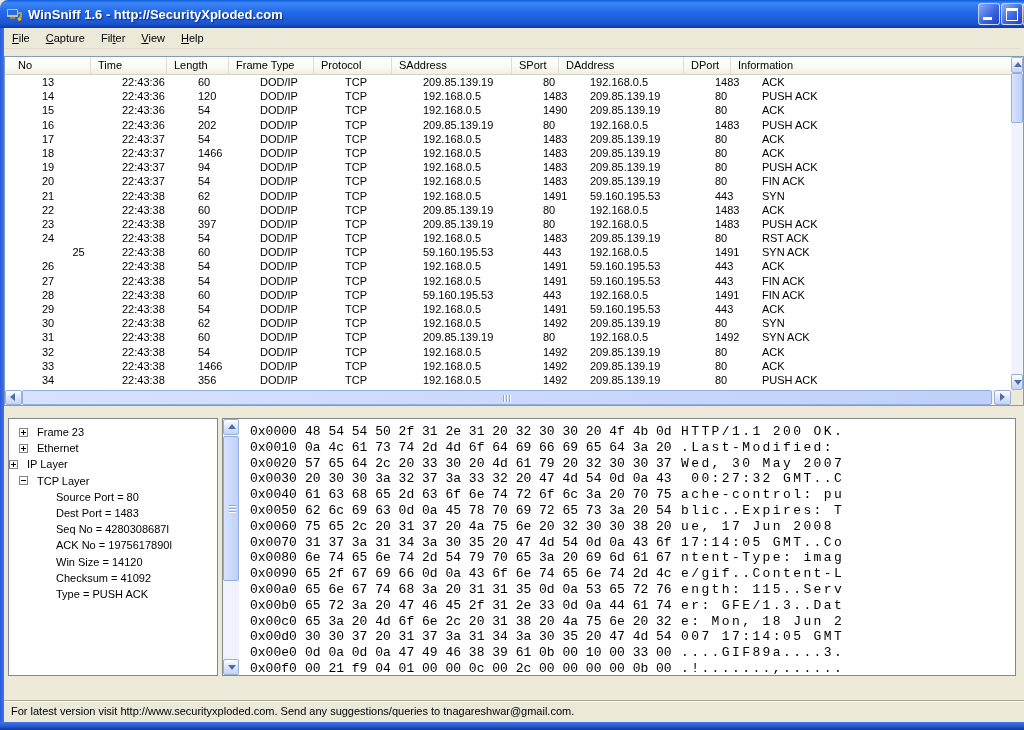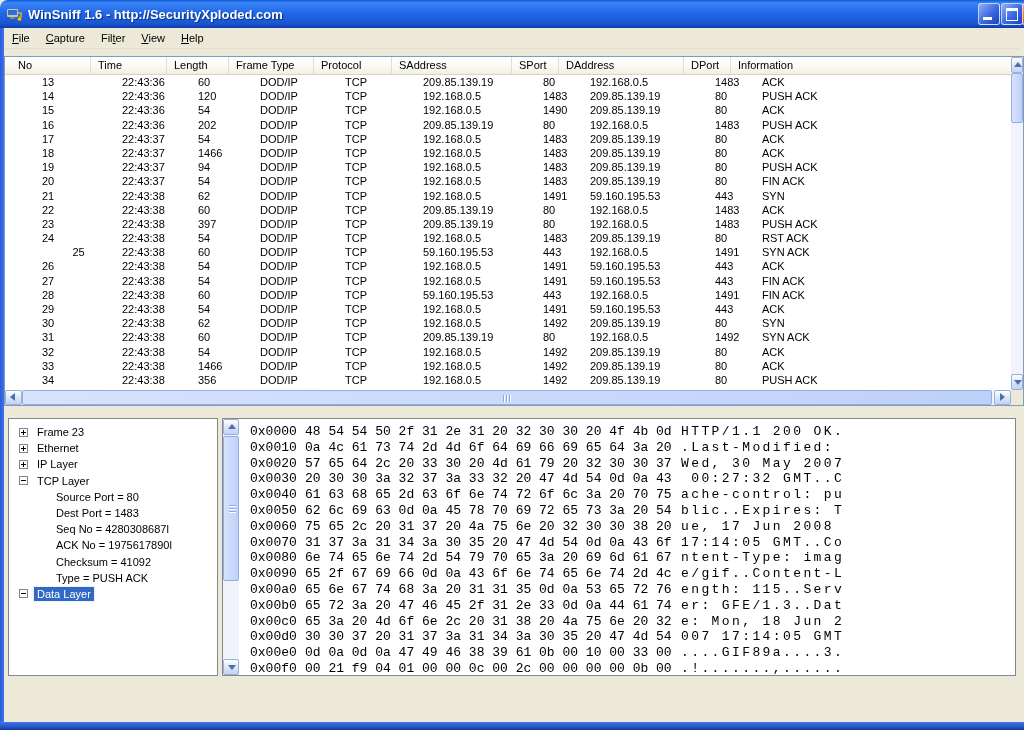--- a/index.html
+++ b/index.html
@@ -417,63 +417,65 @@
 
   <div class="tree-panel">
       <div class="trow" style="padding-left: 10px;">
         <span class="toggle plus"></span>
         <span class="tlabel">Frame 23</span>
       </div>
       <div class="trow" style="padding-left: 10px;">
         <span class="toggle plus"></span>
         <span class="tlabel">Ethernet</span>
       </div>
-      <div class="trow" style="padding-left: 10px;">
+      <div class="trow" style="">
         <span class="toggle plus"></span>
         <span class="tlabel">IP Layer</span>
       </div>
       <div class="trow" style="padding-left: 10px;">
         <span class="toggle"></span>
         <span class="tlabel">TCP Layer</span>
       </div>
       <div class="trow" style="padding-left: 44px;">
         <span class="tlabel">Source Port = 80</span>
       </div>
       <div class="trow" style="padding-left: 44px;">
         <span class="tlabel">Dest Port = 1483</span>
       </div>
       <div class="trow" style="padding-left: 44px;">
         <span class="tlabel">Seq No = 4280308687l</span>
       </div>
       <div class="trow" style="padding-left: 44px;">
         <span class="tlabel">ACK No = 1975617890l</span>
       </div>
       <div class="trow" style="padding-left: 44px;">
+        <span class="tlabel">Win Size = 14120</span>
+      </div>
+      <div class="trow" style="padding-left: 44px;">
         <span class="tlabel">Checksum = 41092</span>
       </div>
       <div class="trow" style="padding-left: 44px;">
         <span class="tlabel">Type = PUSH ACK</span>
-      </div>
-      <div class="trow" style="padding-left: 10px;">
-        <span class="toggle"></span>
-        <span class="tlabel sel">Data Layer</span>
       </div>
     </div>
 
   <div class="hex-panel">
     <div class="sb hex-vscroll">
       <div class="sb-btn" style="left:0;top:0;width:16px;height:16px;">
           <span class="arrow a-up" style="left:4px;"></span>
         </div>
       <div class="sb-thumb" style="left:0;top:17px;width:16px;height:145px;">
           <span class="grip-v" style="left:5px;"></span>
         </div>
       <div class="sb-btn" style="left:0;bottom:0;width:16px;height:16px;">
           <span class="arrow a-down" style="left:4px;"></span>
         </div>
     </div>
     <div class="hex-rows"><div class="hexrow"><span class="off">0x0000</span><span class="bytes">48 54 54 50 2f 31 2e 31 20 32 30 30 20 4f 4b 0d</span><span class="ascii">HTTP/1.1 200 OK.</span></div><div class="hexrow"><span class="off">0x0010</span><span class="bytes">0a 4c 61 73 74 2d 4d 6f 64 69 66 69 65 64 3a 20</span><span class="ascii">.Last-Modified: </span></div><div class="hexrow"><span class="off">0x0020</span><span class="bytes">57 65 64 2c 20 33 30 20 4d 61 79 20 32 30 30 37</span><span class="ascii">Wed, 30 May 2007</span></div><div class="hexrow"><span class="off">0x0030</span><span class="bytes">20 30 30 3a 32 37 3a 33 32 20 47 4d 54 0d 0a 43</span><span class="ascii"> 00:27:32 GMT..C</span></div><div class="hexrow"><span class="off">0x0040</span><span class="bytes">61 63 68 65 2d 63 6f 6e 74 72 6f 6c 3a 20 70 75</span><span class="ascii">ache-control: pu</span></div><div class="hexrow"><span class="off">0x0050</span><span class="bytes">62 6c 69 63 0d 0a 45 78 70 69 72 65 73 3a 20 54</span><span class="ascii">blic..Expires: T</span></div><div class="hexrow"><span class="off">0x0060</span><span class="bytes">75 65 2c 20 31 37 20 4a 75 6e 20 32 30 30 38 20</span><span class="ascii">ue, 17 Jun 2008 </span></div><div class="hexrow"><span class="off">0x0070</span><span class="bytes">31 37 3a 31 34 3a 30 35 20 47 4d 54 0d 0a 43 6f</span><span class="ascii">17:14:05 GMT..Co</span></div><div class="hexrow"><span class="off">0x0080</span><span class="bytes">6e 74 65 6e 74 2d 54 79 70 65 3a 20 69 6d 61 67</span><span class="ascii">ntent-Type: imag</span></div><div class="hexrow"><span class="off">0x0090</span><span class="bytes">65 2f 67 69 66 0d 0a 43 6f 6e 74 65 6e 74 2d 4c</span><span class="ascii">e/gif..Content-L</span></div><div class="hexrow"><span class="off">0x00a0</span><span class="bytes">65 6e 67 74 68 3a 20 31 31 35 0d 0a 53 65 72 76</span><span class="ascii">ength: 115..Serv</span></div><div class="hexrow"><span class="off">0x00b0</span><span class="bytes">65 72 3a 20 47 46 45 2f 31 2e 33 0d 0a 44 61 74</span><span class="ascii">er: GFE/1.3..Dat</span></div><div class="hexrow"><span class="off">0x00c0</span><span class="bytes">65 3a 20 4d 6f 6e 2c 20 31 38 20 4a 75 6e 20 32</span><span class="ascii">e: Mon, 18 Jun 2</span></div><div class="hexrow"><span class="off">0x00d0</span><span class="bytes">30 30 37 20 31 37 3a 31 34 3a 30 35 20 47 4d 54</span><span class="ascii">007 17:14:05 GMT</span></div><div class="hexrow"><span class="off">0x00e0</span><span class="bytes">0d 0a 0d 0a 47 49 46 38 39 61 0b 00 10 00 33 00</span><span class="ascii">....GIF89a....3.</span></div><div class="hexrow"><span class="off">0x00f0</span><span class="bytes">00 21 f9 04 01 00 00 0c 00 2c 00 00 00 00 0b 00</span><span class="ascii">.!.......,......</span></div></div>
   </div>
 
+  <div class="statusbar">
+    <span>For latest version visit http://www.securityxploded.com. Send any suggestions/queries to tnagareshwar@gmail.com.</span>
+  </div>
 
   <div class="left-border"></div>
   <div class="bottom-border"></div>
 </div>
 
 </body></html>

